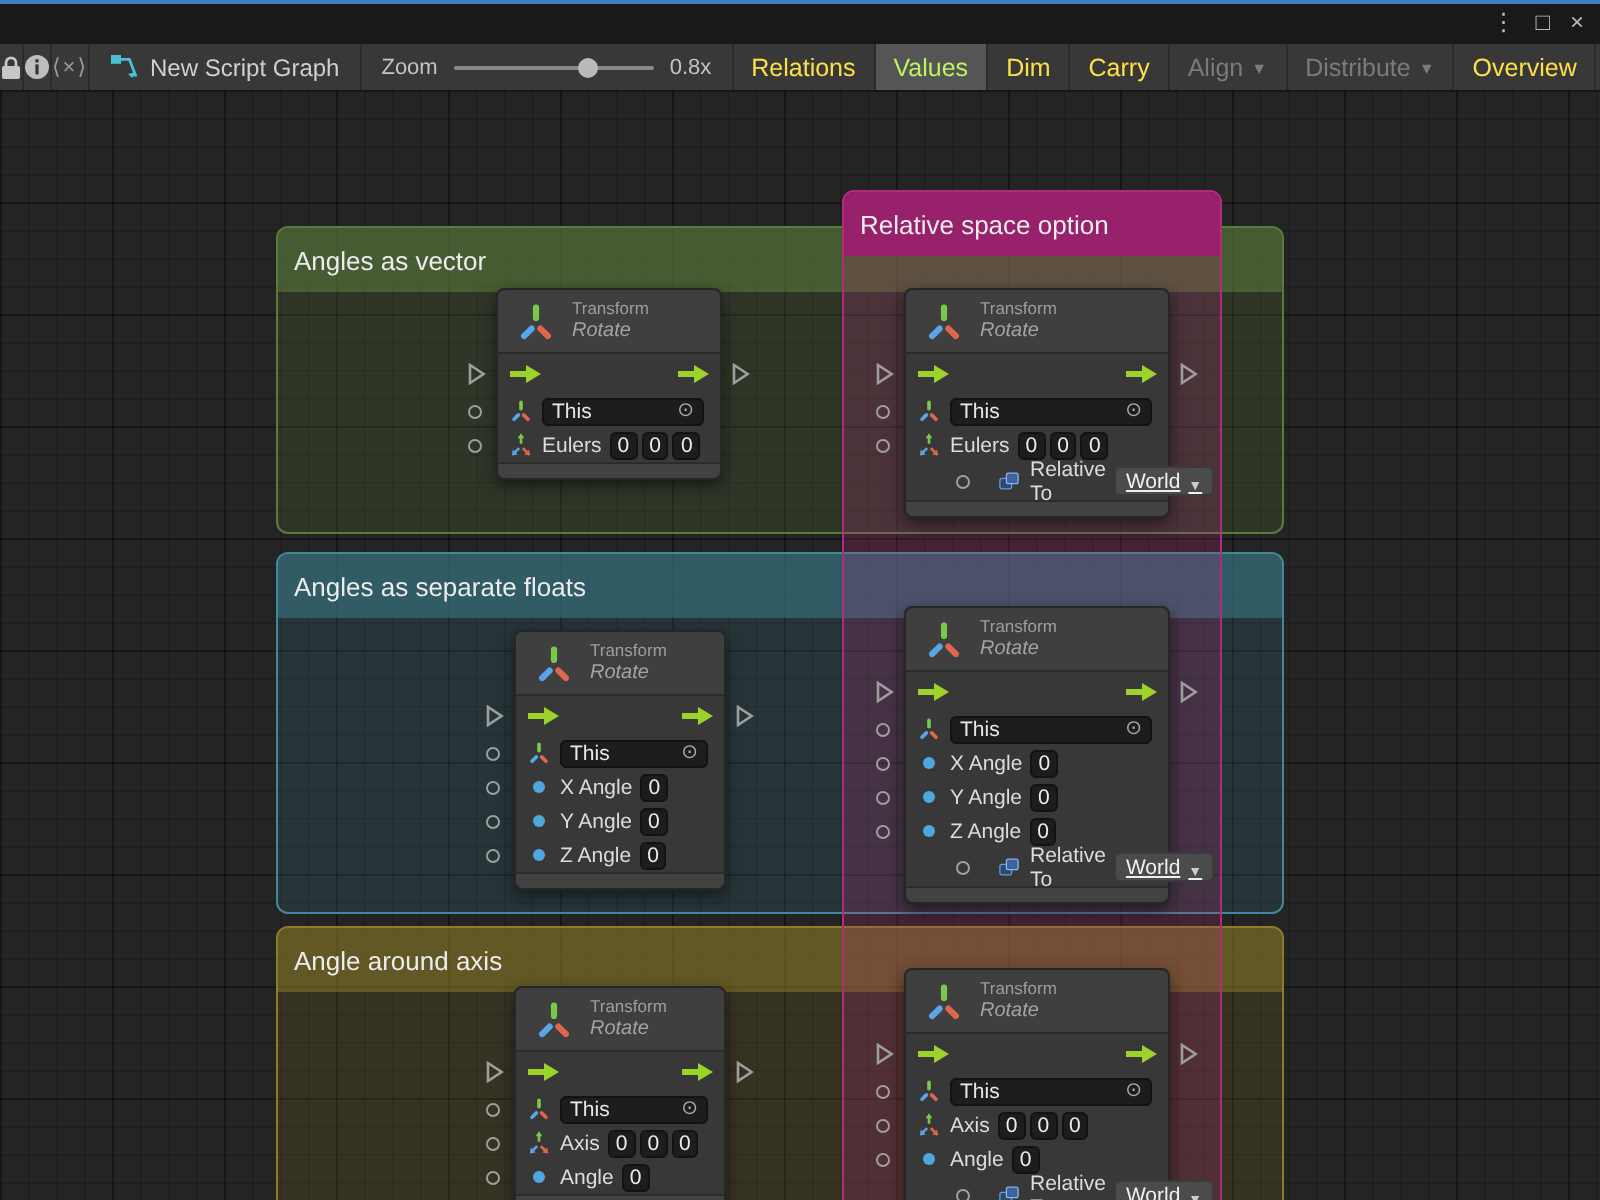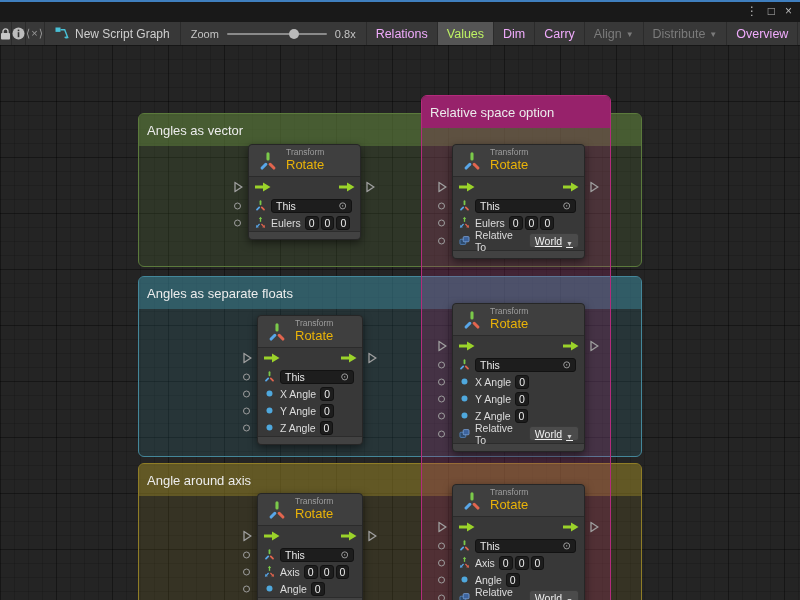--- a/index.html
+++ b/index.html
@@ -14,45 +14,45 @@
   
   .toolbar{position:absolute;top:22px;left:0;right:0;height:23px;background:#2b2b2b;display:flex;align-items:stretch;gap:1px;z-index:20;overflow:hidden;white-space:nowrap;}
   .tbseg{background:#383838;display:flex;align-items:center;justify-content:center;color:#c9c9c9;}
   .tb-ic{width:30px;}
   .tb-code{width:62px;font-size:11px;color:#9a9a9a;letter-spacing:1px;}
   .tb-name{padding:0 10px;gap:6px;font-size:12px;color:#cfcfcf;}
   .tb-zoom{padding:0 10px;gap:8px;font-size:11px;color:#c4c4c4;flex:0 0 auto;}
   .ztrack{position:relative;width:100px;height:2px;background:#8a8a8a;border-radius:1px;}
   .zknob{position:absolute;top:50%;width:10px;height:10px;border-radius:50%;background:#b9b9b9;transform:translate(-50%,-50%);}
   .tb-btns{display:flex;gap:1px;flex:1 0 auto;}
-  .tb-btn{background:#383838;border:0;color:#f0abfc;font-size:12.5px;padding:0 9px;display:flex;align-items:center;gap:4px;height:23px;}
+  .tb-btn{background:#383838;border:0;color:#fde047;font-size:12.5px;padding:0 9px;display:flex;align-items:center;gap:4px;height:23px;}
   .tb-btn.active{background:#555555;color:#bef264;}
   .tb-btn.disabled{color:#7b7b7b;}
   .tb-btn .dd{font-size:8px;margin-top:1px;}
   
   .canvas{position:absolute;top:45px;left:0;width:800px;height:555px;background-color:#242424;
     background-image:
       linear-gradient(rgba(0,0,0,.30) 1px, transparent 1px),
       linear-gradient(90deg, rgba(0,0,0,.30) 1px, transparent 1px),
       linear-gradient(rgba(0,0,0,.14) 1px, transparent 1px),
       linear-gradient(90deg, rgba(0,0,0,.14) 1px, transparent 1px);
     background-size:56px 56px,56px 56px,14px 14px,14px 14px;}
   
   .group{position:absolute;border-radius:6px;border:1.5px solid;overflow:hidden;}
   .ghead{height:18px;display:flex;align-items:center;padding:16px 8px;font-size:13px;color:#ececec;}
   
   .node{position:absolute;background:#383838;border:1px solid #262626;border-radius:4px;box-shadow:0 3px 8px rgba(0,0,0,.5);}
   .nhead{height:32px;display:flex;align-items:center;gap:7px;padding:0 8px;background:#3f3f3f;border-bottom:1px solid #2b2b2b;border-radius:4px 4px 0 0;}
   .ntitles{display:flex;flex-direction:column;line-height:1.15;}
   .nkick{font-size:8.5px;color:#9d9d9d;}
-  .ntitle{font-size:13px;color:#eab308;}
+  .ntitle{font-size:10px;color:#a3a3a3;font-style:italic;}
   .nfoot{height:8px;background:#424242;border-top:1px solid #2c2c2c;border-radius:0 0 4px 4px;}
   .nrow{position:relative;height:17px;display:flex;align-items:center;gap:4px;padding:0 5px;}
   .nrow.flow{height:20px;justify-content:space-between;}
-  .nrow.tall{height:19px;}
+  .nrow.tall{height:19px;margin-left:40px;}
   .rlabel{font-size:10.5px;color:#dcdcdc;}
   .ofield{flex:1;height:14px;background:#1d1d1d;border:1px solid #121212;border-radius:3px;display:flex;align-items:center;justify-content:space-between;padding:0 4px;margin-right:3px;}
   .ofield .rlabel{color:#e8e8e8;}
   .target{color:#a9a9a9;font-size:10px;line-height:1;}
   .vbox{min-width:13px;height:14px;background:#1d1d1d;border:1px solid #121212;border-radius:3px;color:#ececec;font-size:10.5px;display:flex;align-items:center;justify-content:center;padding:0 3px;}
   .vgroup{display:flex;gap:2px;}
   .enum{height:15px;background:#4b4b4b;border:1px solid #3a3a3a;border-radius:3px;display:flex;align-items:flex-end;gap:4px;padding:0 5px;color:#f0f0f0;font-size:10.5px;text-decoration:underline;}
   .enum .dd{font-size:7px;color:#cccccc;}
   .port{position:absolute;left:-15px;top:50%;transform:translateY(-50%);display:flex;}
   .port.right{left:auto;right:-15px;}

